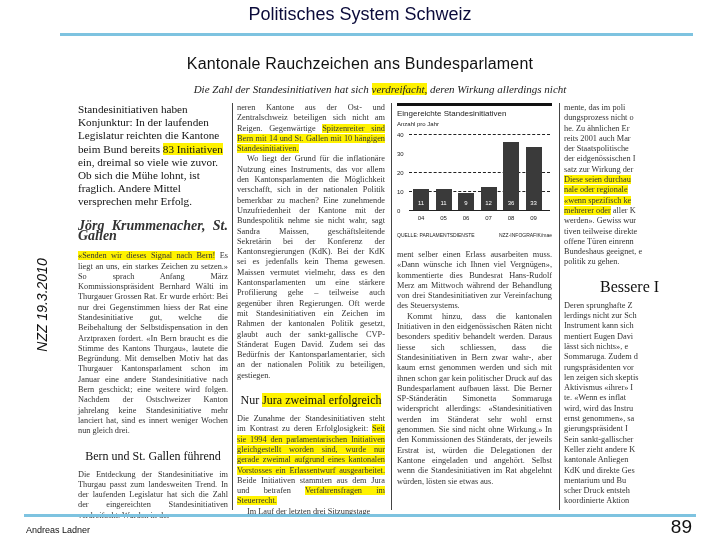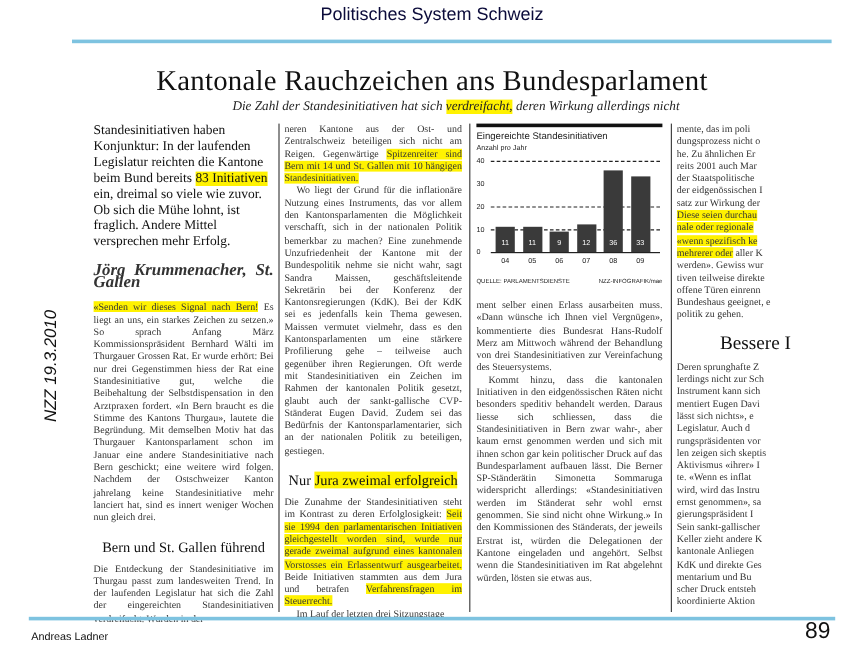--- a/index.html
+++ b/index.html
@@ -1,24 +1,24 @@
 <!DOCTYPE html>
 <html><head>
 <meta charset="utf-8">
 <style>
   html, body { margin:0; padding:0; }
   body { width:720px; height:540px; background:#ffffff; position:relative; overflow:hidden; font-family:"Liberation Serif", serif; color:#1a1a1a; }
-  .slide-title { position:absolute; left:0; top:4px; width:720px; text-align:center; font-family:"Liberation Sans", sans-serif; font-size:15px; color:#0b0b3a; }
+  .slide-title { position:absolute; left:0; top:4px; width:720px; text-align:center; font-family:"Liberation Sans", sans-serif; font-size:18px; color:#0b0b3a; }
   .rule-top { position:absolute; left:60px; top:33px; width:633px; height:3px; background:#7ec3e0; }
   .rule-bottom { position:absolute; left:24px; top:514px; width:672px; height:3px; background:#7ec3e0; }
   .footer-author { position:absolute; left:26px; top:525px; font-family:"Liberation Sans", sans-serif; font-size:9px; color:#111; }
   .footer-page { position:absolute; right:28px; top:516px; font-family:"Liberation Sans", sans-serif; font-size:19px; color:#111; }
   .vertical-date { position:absolute; left:30px; top:305px; transform:rotate(-90deg); transform-origin:center center; font-family:"Liberation Sans", sans-serif; font-style:italic; font-size:14px; width:200px; text-align:center; margin-left:-88px; margin-top:-8px; color:#111; }
 
-  .headline { position:absolute; left:0; top:55px; width:720px; text-align:center; font-family:Liberation Serif, serif; font-size:24px; color:#111; letter-spacing:0.2px; }
+  .headline { position:absolute; left:0; top:55px; width:720px; text-align:center; font-family:Liberation Sans, sans-serif; font-size:16px; color:#111; letter-spacing:0.2px; }
   .subhead { position:absolute; left:0; top:83px; width:720px; text-align:center; font-family:"Liberation Serif", serif; font-style:italic; font-size:11px; color:#222;margin-left:20px; }
   .hl { background:#fff200; }
 
   .col { position:absolute; top:103px; font-size:8.3px; line-height:10.3px; text-align:justify; color:#333; }
   .col p { margin:0; }
   .col1 { left:78px; width:150px; }
   .col2 { left:237px; width:148px; }
   .col3 { left:397px; width:155px; }
   .col4 { left:564px; width:156px; overflow:hidden; height:410px; white-space:nowrap; }
   .vsep { position:absolute; width:1px; background:#444; }
@@ -138,21 +138,21 @@
     <div>tiven teilweise direkte</div>
     <div>offene Türen einrenn</div>
     <div>Bundeshaus geeignet, e</div>
     <div>politik zu gehen.</div>
     <div style="font-size: 16px; line-height: 14px; margin: 12px 0px 7px 36px; color: rgb(17, 17, 17);">Bessere I</div>
     <div>Deren sprunghafte Z</div>
     <div>lerdings nicht zur Sch</div>
     <div>Instrument kann sich</div>
     <div>mentiert Eugen Davi</div>
     <div>lässt sich nichts», e</div>
-    <div>Legislatur. Auch d</div>
+    <div>Sommaruga. Zudem d</div>
     <div>rungspräsidenten vor</div>
     <div>len zeigen sich skeptis</div>
     <div>Aktivismus «ihrer» I</div>
     <div>te. «Wenn es inflat</div>
     <div>wird, wird das Instru</div>
     <div>ernst genommen», sa</div>
     <div>gierungspräsident I</div>
     <div>Sein sankt-gallischer</div>
     <div>Keller zieht andere K</div>
     <div>kantonale Anliegen</div>

